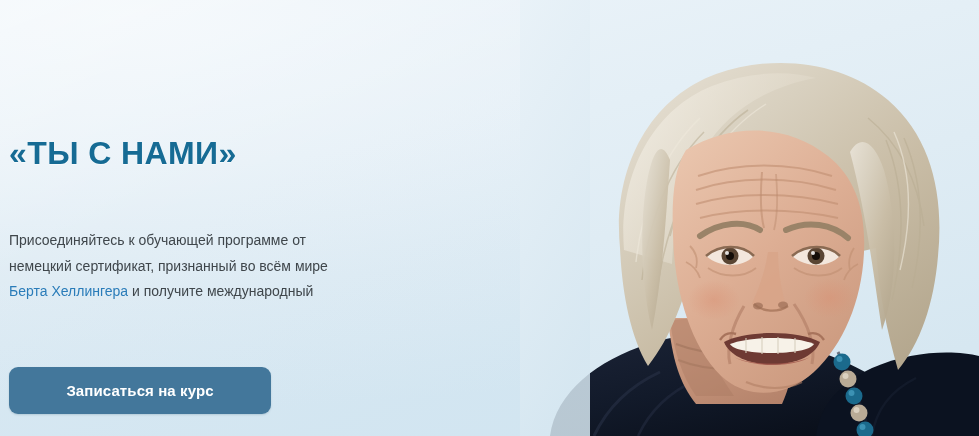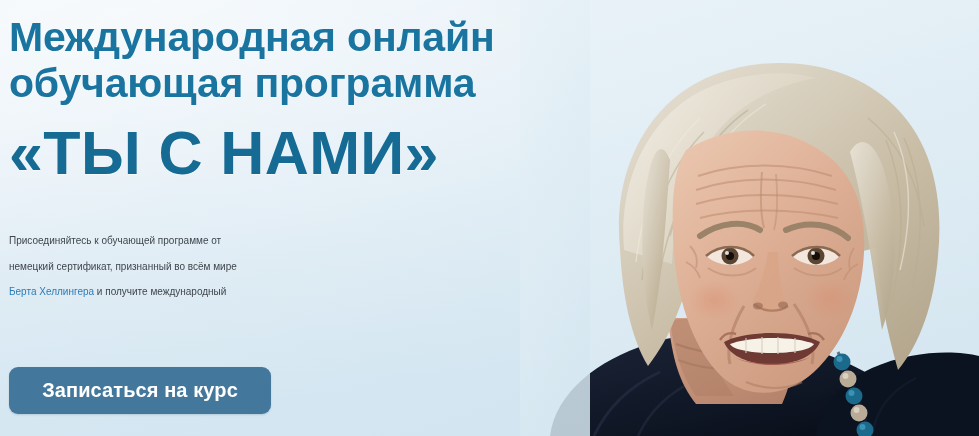--- a/index.html
+++ b/index.html
@@ -56,35 +56,35 @@
   }
   .headline .line { display: block; white-space: nowrap; }
 
   .headline-accent {
     margin: 0;
     padding: 0;
     position: absolute;
     top: 126px;
     left: 0;
     width: 620px;
-    font-size: 61px;
+    font-size: 32px;
     line-height: 54px;
     font-weight: bold;
     letter-spacing: 0.4px;
     color: #166b94;
     text-shadow: 0 1px 0 rgba(255,255,255,0.5);
     white-space: nowrap;
   }
 
   .subcopy {
     position: absolute;
     top: 228px;
     left: 0;
     width: 500px;
-    font-size: 10px;
+    font-size: 14px;
     line-height: 25.5px;
     color: #3f464b;
   }
   .subcopy .ln { display: block; white-space: nowrap; }
   .subcopy .hl { color: #2a7cb9; }
 
   .cta-wrap {
     position: absolute;
     left: 0px;
     top: 367px;
@@ -93,21 +93,21 @@
     display: inline-flex;
     align-items: center;
     justify-content: center;
     width: 262px;
     height: 47px;
     border: 0;
     border-radius: 9px;
     background: #43779b;
     color: #ffffff;
     font-family: "Liberation Sans", "DejaVu Sans", sans-serif;
-    font-size: 20px;
+    font-size: 15px;
     font-weight: bold;
     letter-spacing: 0.1px;
     cursor: pointer;
     box-shadow: 0 1px 2px rgba(30,70,100,0.18);
   }
 
   
   .portrait {
     position: absolute;
     left: 520px;
@@ -287,24 +287,20 @@
           <circle cx="342.5" cy="427" r="3" fill="#4aa4c4" opacity="0.7"></circle>
         </g>
 
         <rect x="0" y="0" width="70" height="436" fill="url(#photoBg)" opacity="0.85"></rect>
       </g>
     </svg>
   </div>
 
   <div class="content">
 
-    <h1 class="headline">
-      <span class="line">Международная онлайн</span>
-      <span class="line">обучающая программа</span>
-    </h1>
 
     <div class="headline-accent">«ТЫ С НАМИ»</div>
 
     <div class="subcopy">
       <span class="ln">Присоединяйтесь к обучающей программе от</span>
       <span class="ln">немецкий сертификат, признанный во всём мире</span>
       <span class="ln"><span class="hl">Берта Хеллингера</span><span> и получите международный</span></span>
     </div>
 
     <div class="cta-wrap">

